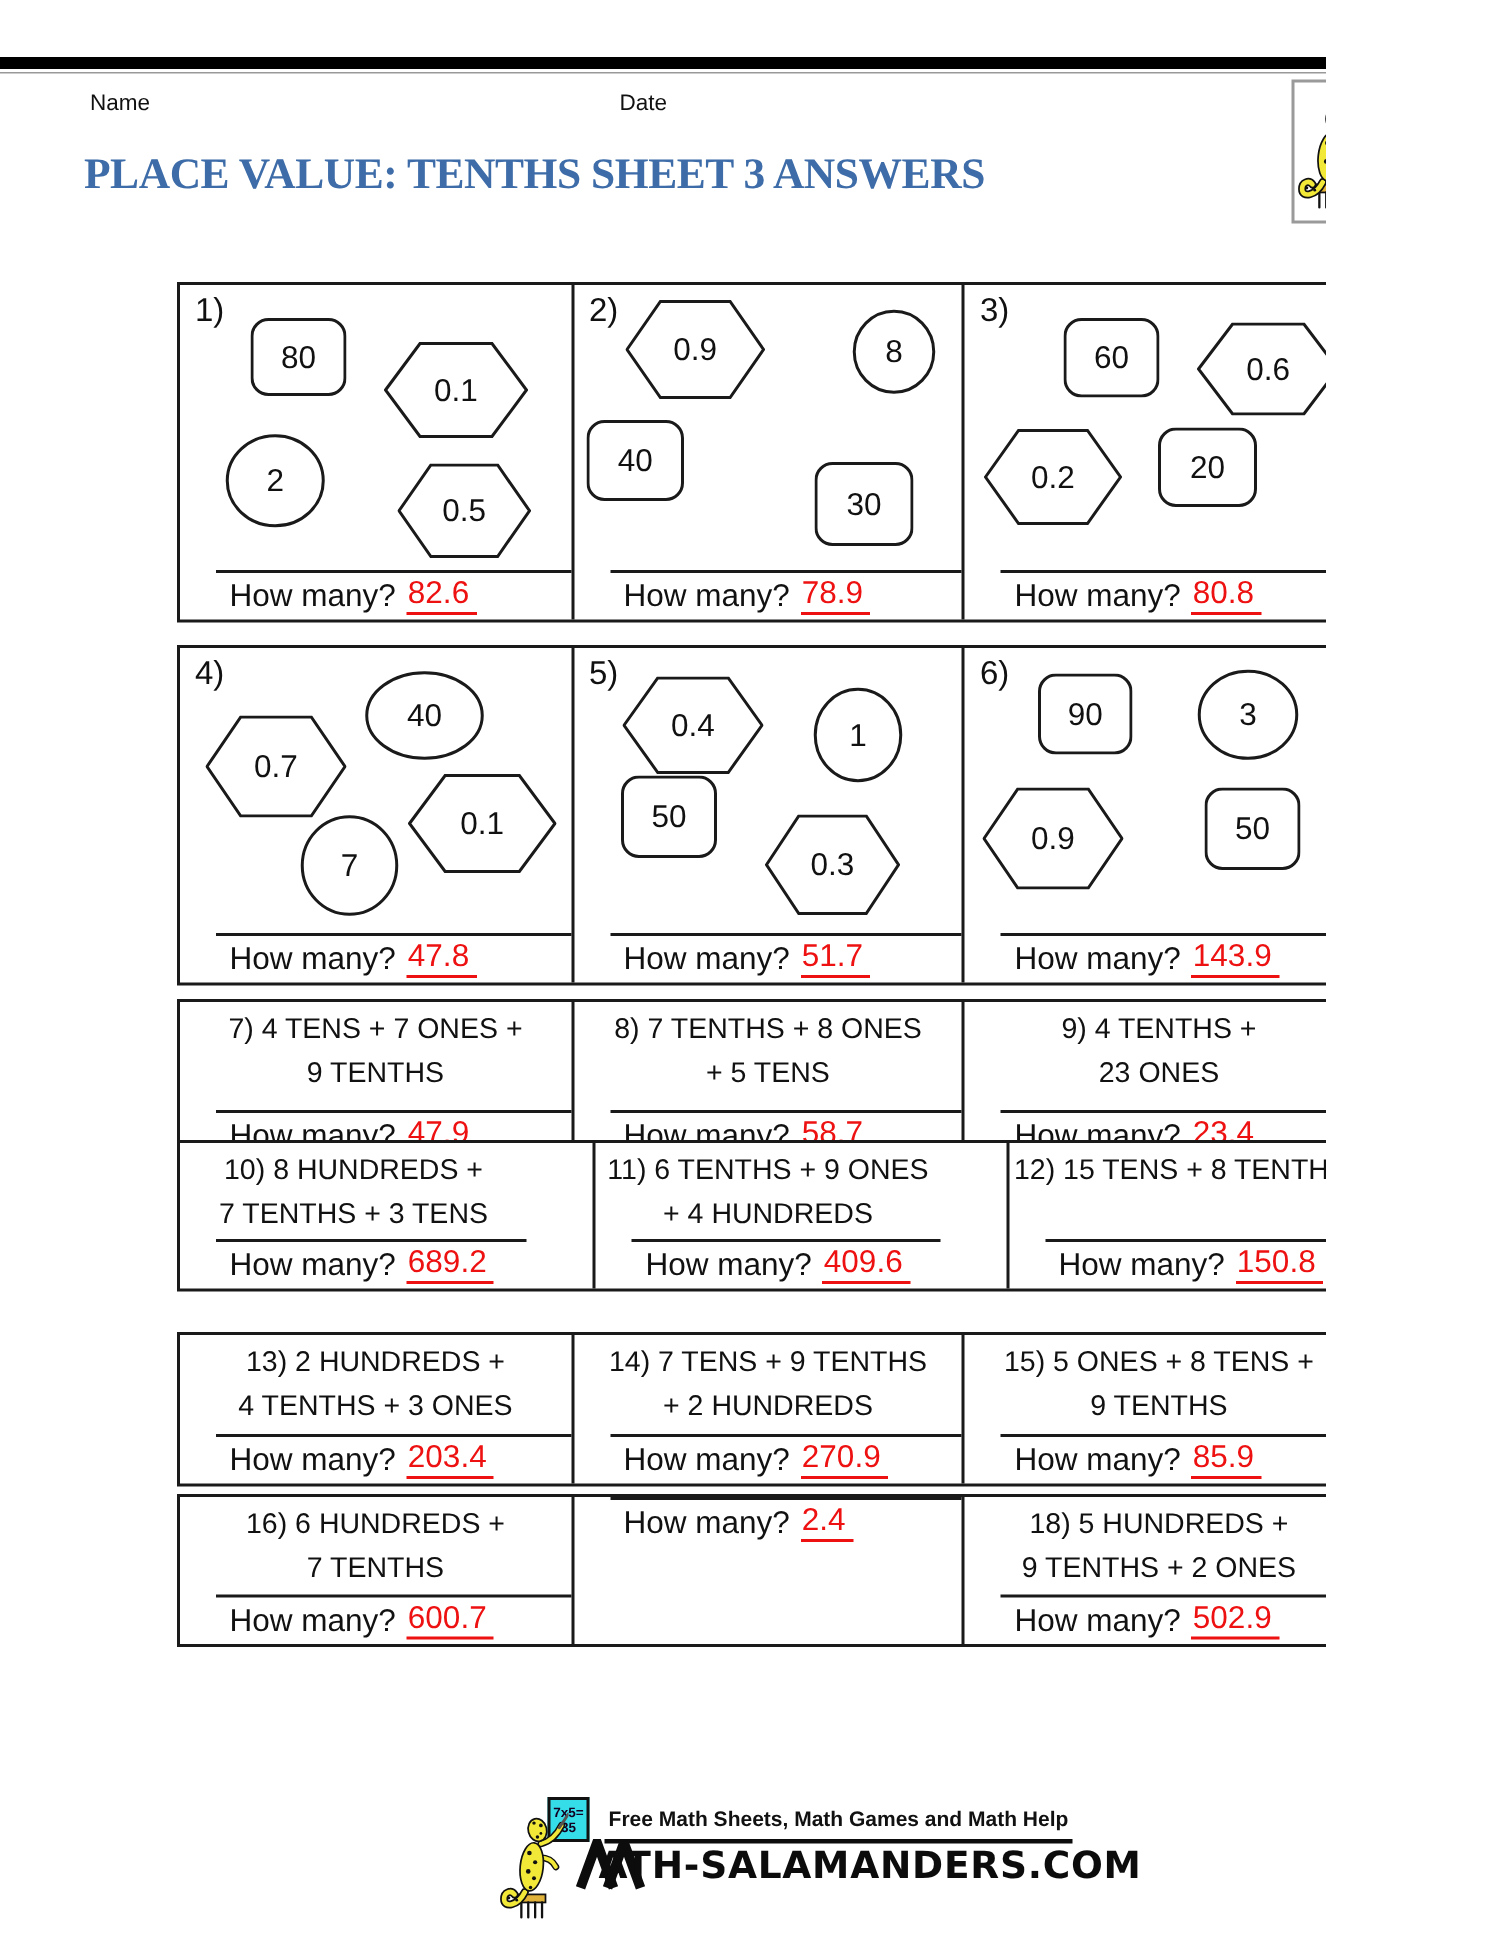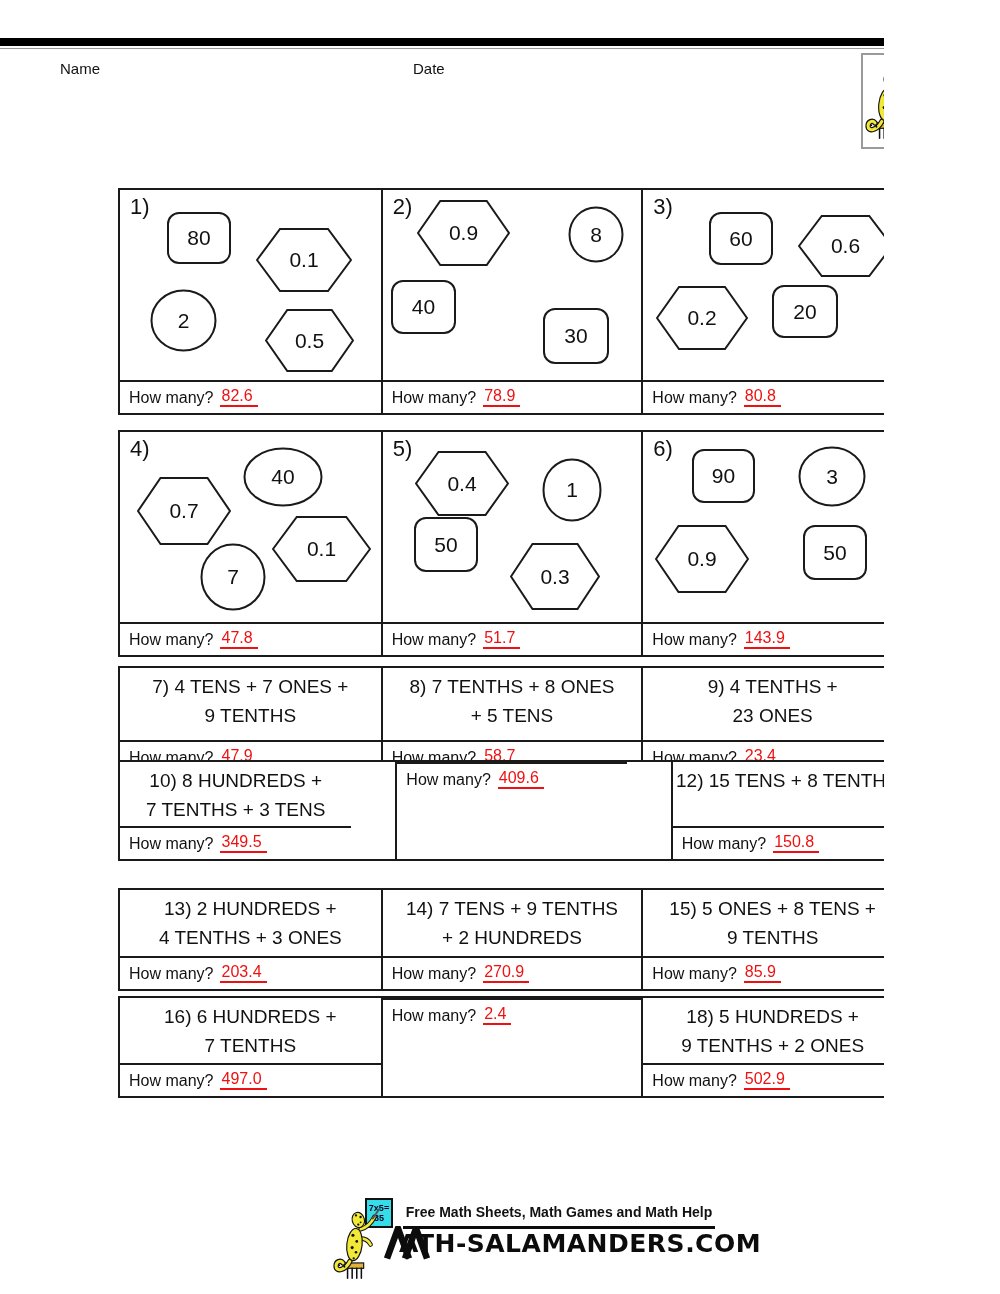--- a/index.html
+++ b/index.html
@@ -24,21 +24,21 @@
   .stable{position:absolute;left:118px;width:782px;border:2px solid #1a1a1a;
         display:grid;grid-template-columns:1fr 1fr 1fr;background:#fff;}
   .scell{position:relative;border-left:2px solid #1a1a1a;display:flex;flex-direction:column;}
   .scell:first-child{border-left:none;}
   .shape-area{position:relative;height:190px;}
   .cell-num{position:absolute;left:10px;top:4px;font-size:22px;color:#111;}
   .shape{position:absolute;}
   .shape svg text{font-family:"Liberation Sans",sans-serif;font-size:21px;fill:#111;}
   .shp{fill:#fff;stroke:#1a1a1a;stroke-width:2;}
   .ansrow{height:31px;border-top:2px solid #1a1a1a;display:flex;align-items:center;
-        padding-left:9px;font-size:16px;color:#111;}
+        padding-left:9px;font-size:21px;color:#111;margin-left:24px;}
   .ansrow .hm{margin-right:7px;}
   .ans{color:var(--answer-red,#ee1111);border-bottom:2px solid var(--answer-red,#ee1111);
         padding:0 5px 0 1px;line-height:1.05;}
   
   .ttable{position:absolute;left:118px;width:782px;border:2px solid #1a1a1a;
         display:grid;grid-template-columns:1fr 1fr 1fr;background:#fff;}
   .tcell{position:relative;border-left:2px solid #1a1a1a;display:flex;flex-direction:column;}
   .tcell:first-child{border-left:none;}
   .tq{text-align:center;font-size:19px;line-height:29px;padding-top:4px;color:#111;}
   
@@ -94,20 +94,21 @@
 </svg>
 
 <div class="page">
 
   <div class="topbar"></div>
   <div class="topbar-underline"></div>
 
   <span class="meta-label name-label">Name</span>
   <span class="meta-label date-label">Date</span>
 
+  <h1 class="page-title">PLACE VALUE: TENTHS SHEET 3 ANSWERS</h1>
 
   <div class="badge">
     <svg class="sala" width="46" height="78" viewBox="0 0 60 100">
         <use href="#sala"></use>
       </svg>
     <div class="card">
       <span>4</span>
     </div>
     <svg class="big-m" width="58" height="40" viewBox="0 0 96 70" preserveAspectRatio="none">
         <use href="#bigM"></use>
@@ -292,24 +293,25 @@
             <span class="hm">How many?</span>
             <span class="ans">23.4</span>
           </div>
         </div>
       </div>
       <div class="ttable" style="top: 760px; gap: 44px;">
         <div class="tcell">
           <div class="tq" style="height:60px">10) 8 HUNDREDS +<br>7 TENTHS + 3 TENS</div>
           <div class="ansrow">
             <span class="hm">How many?</span>
-            <span class="ans">349.5</span>
-          </div>
-        </div>
-        <div class="tcell">
+            <span class="ans">689.2</span>
+          </div>
+        </div>
+        <div class="tcell">
+          <div class="tq" style="height:60px">11) 6 TENTHS + 9 ONES<br>+ 4 HUNDREDS</div>
           <div class="ansrow">
             <span class="hm">How many?</span>
             <span class="ans">409.6</span>
           </div>
         </div>
         <div class="tcell">
           <div class="tq" style="height:60px">12) 15 TENS + 8 TENTHS</div>
           <div class="ansrow">
             <span class="hm">How many?</span>
             <span class="ans">150.8</span>
@@ -337,21 +339,21 @@
             <span class="hm">How many?</span>
             <span class="ans">85.9</span>
           </div>
         </div>
       </div>
       <div class="ttable" style="top: 996px;">
         <div class="tcell">
           <div class="tq" style="height:61px">16)  6 HUNDREDS +<br>7 TENTHS</div>
           <div class="ansrow">
             <span class="hm">How many?</span>
-            <span class="ans">497.0</span>
+            <span class="ans">600.7</span>
           </div>
         </div>
         <div class="tcell">
           <div class="ansrow">
             <span class="hm">How many?</span>
             <span class="ans">2.4</span>
           </div>
         </div>
         <div class="tcell">
           <div class="tq" style="height:61px">18) 5 HUNDREDS +<br>9 TENTHS + 2 ONES</div>

